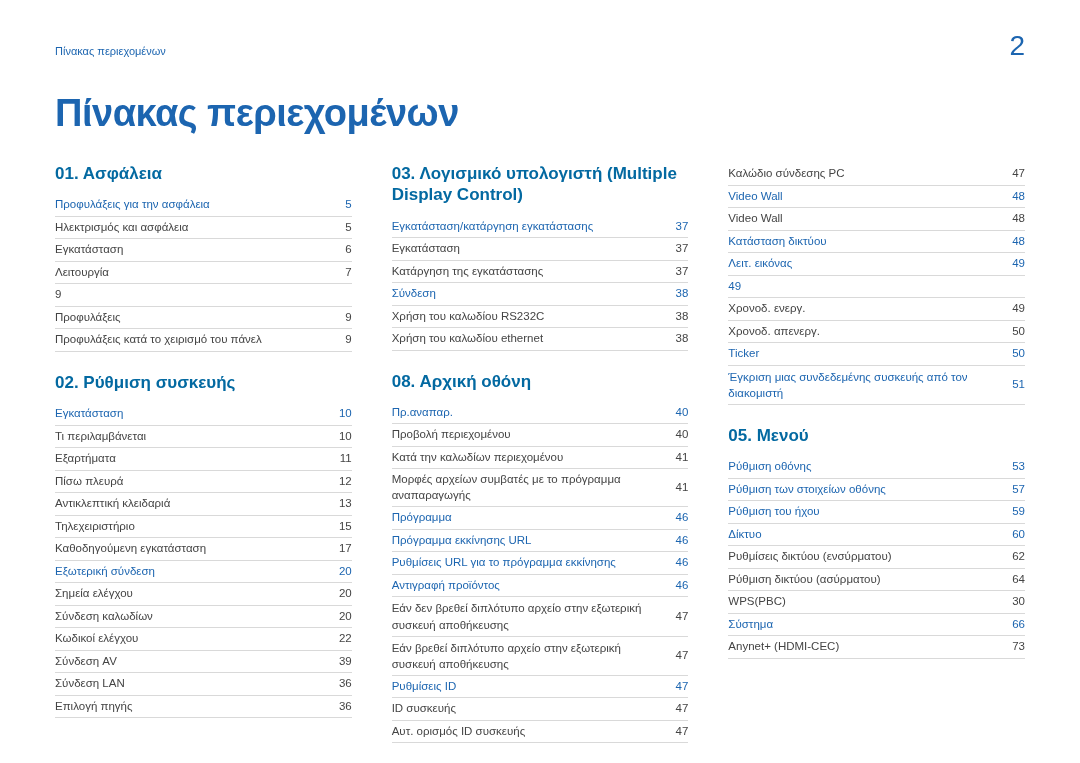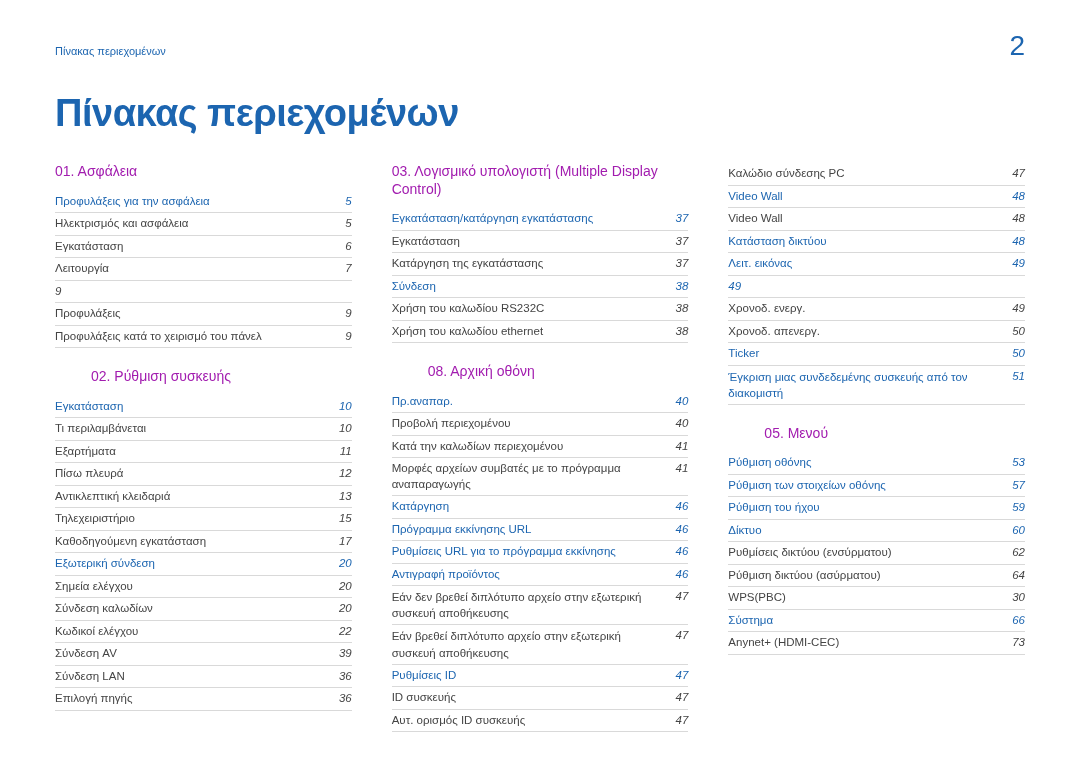--- a/index.html
+++ b/index.html
@@ -39,49 +39,47 @@
   }
   .columns {
     display: flex;
     gap: 40px;
   }
   .col {
     flex: 1;
     min-width: 0;
   }
   .chapter-heading {
-    font-size: 14px;
-    font-weight: 400;
-    color: #a21caf;
+    font-size: 17px;
+    font-weight: 700;
+    color: #0369a1;
     margin-bottom: 10px;
     margin-top: 0;
     line-height: 1.25;
   }
   .chapter-heading.gap {
     margin-top: 20px;
-    margin-left: 36px;
   }
   .toc-item {
     display: flex;
     justify-content: space-between;
-    align-items: flex-start;
+    align-items: center;
     font-size: 11.5px;
     line-height: 1.35;
     padding: 3px 0;
     border-bottom: 1px solid #d9d9d9;
     gap: 8px;
   }
   .toc-item .label {
     flex: 1;
     color: #444;
   }
   .toc-item .pg {
     color: #444;
     flex-shrink: 0;
-    font-style: italic;
   }
   .toc-item.link .label,
   .toc-item.link .pg {
     color: #1c65b0;
   }
   .toc-item.wrap .label {
     line-height: 1.4;
   }
 </style>
 </head>
@@ -220,21 +218,21 @@
         </div>
         <div class="toc-item">
           <span class="label">Κατά την καλωδίων περιεχομένου</span>
           <span class="pg">41</span>
         </div>
         <div class="toc-item">
           <span class="label">Μορφές αρχείων συμβατές με το πρόγραμμα αναπαραγωγής</span>
           <span class="pg">41</span>
         </div>
         <div class="toc-item link">
-          <span class="label">Κατάργηση</span>
+          <span class="label">Πρόγραμμα</span>
           <span class="pg">46</span>
         </div>
         <div class="toc-item link">
           <span class="label">Πρόγραμμα εκκίνησης URL</span>
           <span class="pg">46</span>
         </div>
         <div class="toc-item link">
           <span class="label">Ρυθμίσεις URL για το πρόγραμμα εκκίνησης</span>
           <span class="pg">46</span>
         </div>

